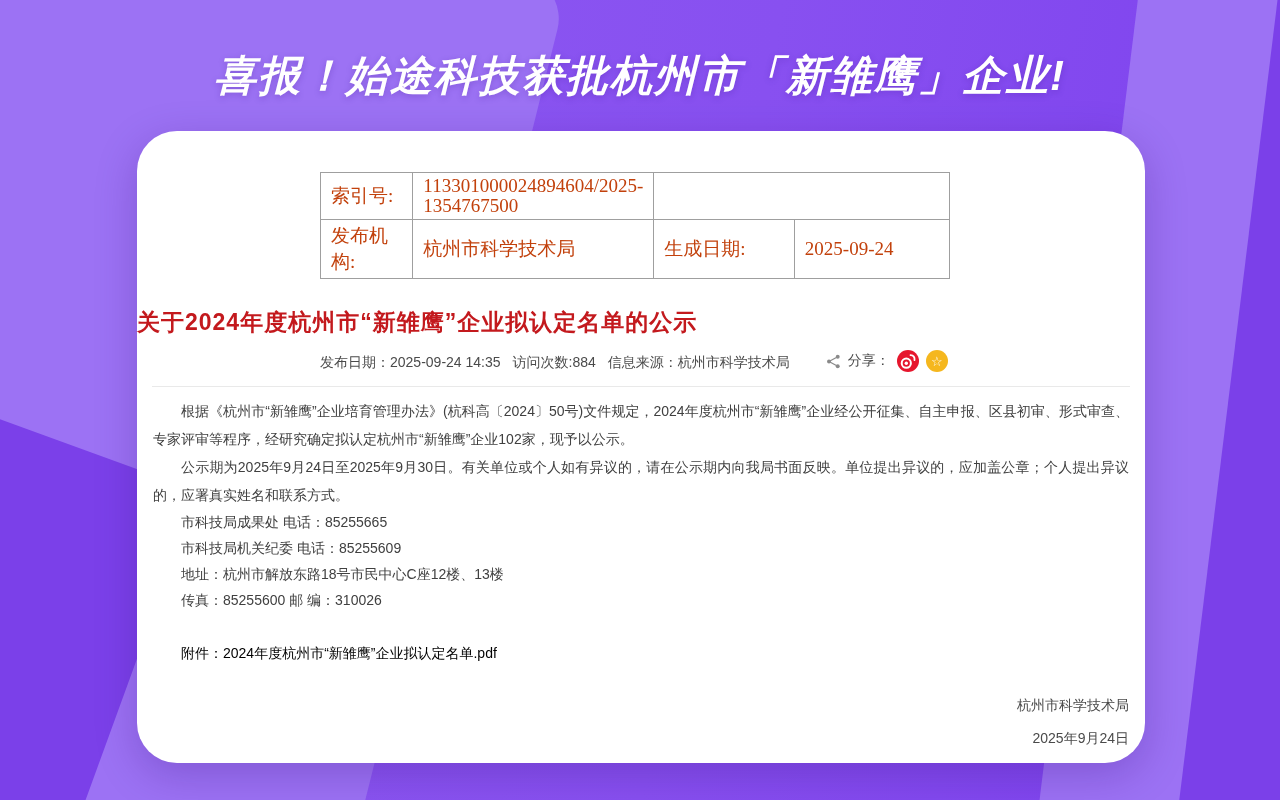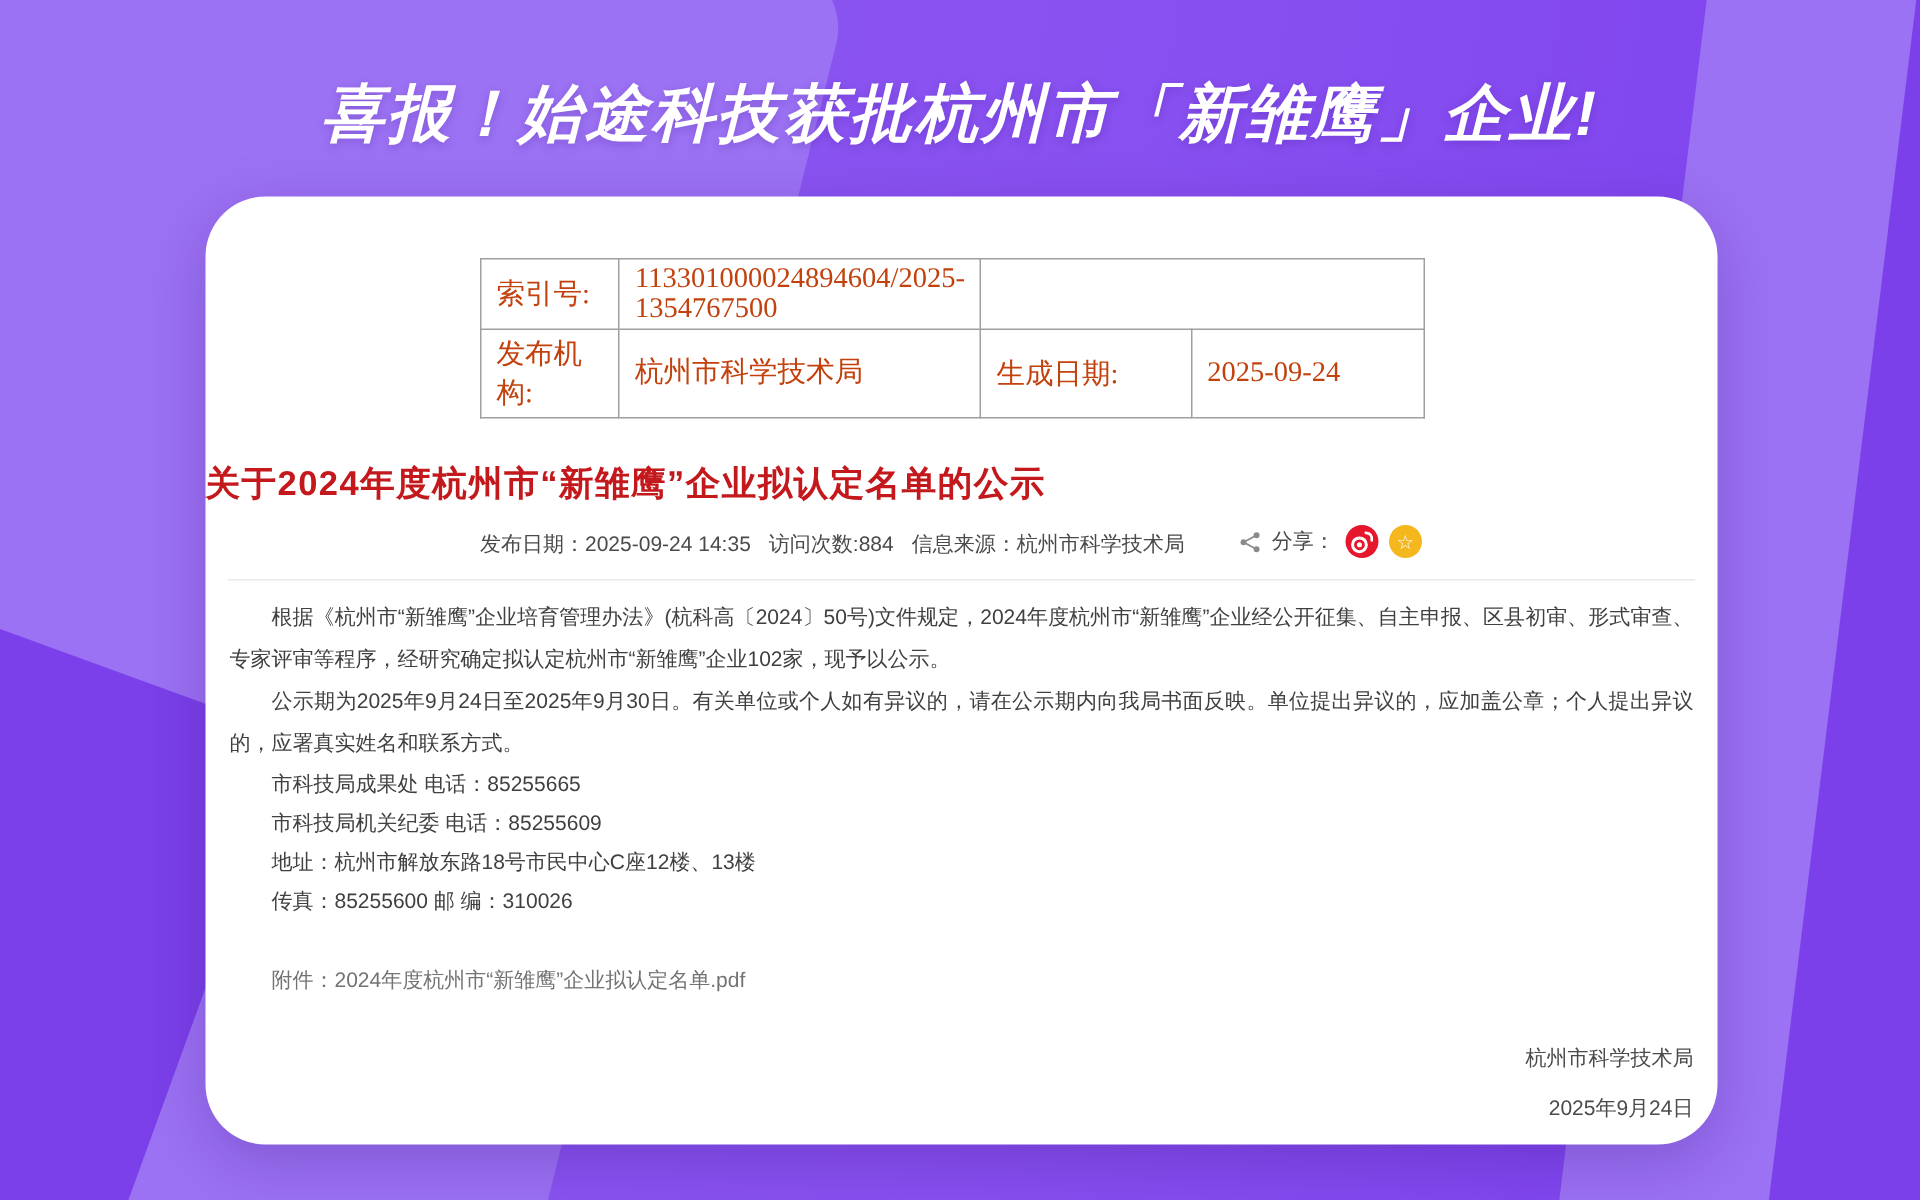--- a/index.html
+++ b/index.html
@@ -78,21 +78,21 @@
   .qzone { background:#f5b71e; color:#ffffff; font-size:13px; line-height:1; }
   .divider { margin:14px 15px 0 15px; border-top:1px solid #e9e9e9; height:0; }
   .doc-body {
     margin:10px 16px 0 16px;
     font-size:14px; color:#404040;
   }
   .doc-body p { line-height:28px; text-indent:2em; text-align:justify; }
   .contact-line { line-height:26px; text-indent:2em; }
   .attachment-line {
     margin-top:26px; line-height:28px; text-indent:2em;
-    color:#737373; cursor:pointer;
+    color:#000000; cursor:pointer;
   }
   .signature { margin-top:22px; text-align:right; font-size:14px; color:#4a4a4a; }
   .signature div { line-height:33px; }
 </style>
 </head>
 <body>
 
 <div class="band band-light-left"></div>
 <div class="band band-dark-bottomleft"></div>
 <div class="band band-light-right"></div>

